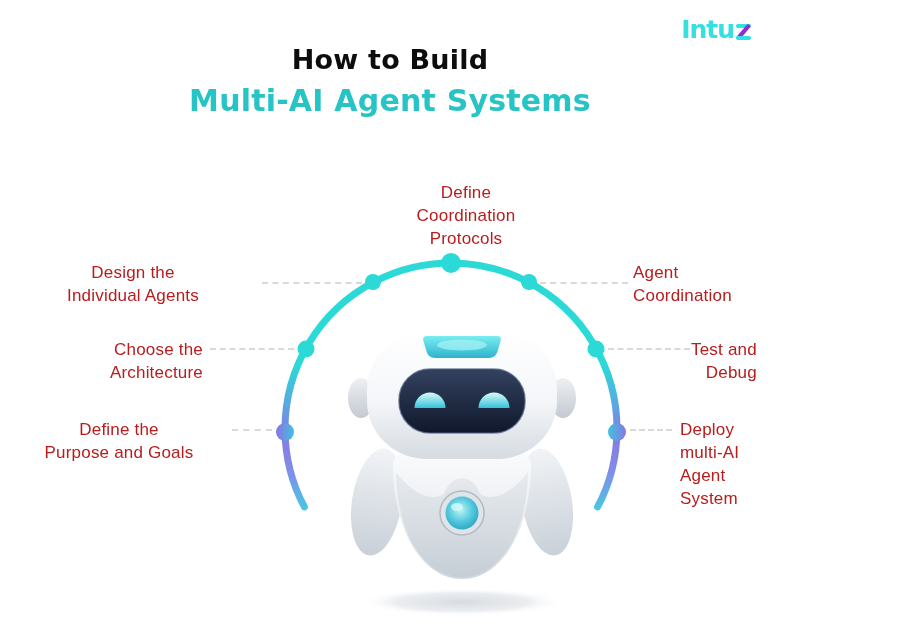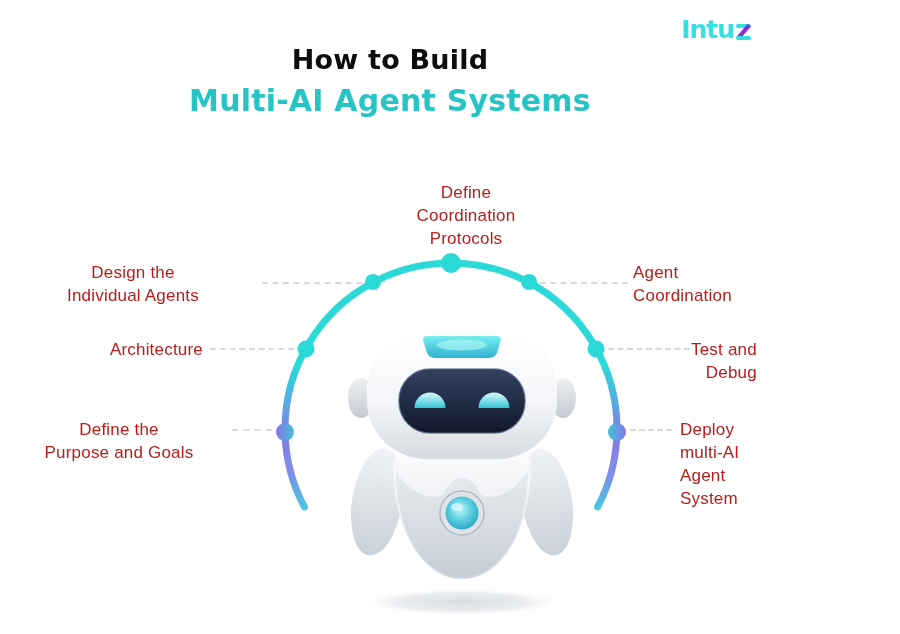--- a/index.html
+++ b/index.html
@@ -179,20 +179,21 @@
   <div class="lbl lbl-design">
     <span>Design the</span>
     <span>Individual Agents</span>
   </div>
 
   <div class="lbl lbl-implement">
     <span>Agent Coordination</span>
   </div>
 
   <div class="lbl lbl-choose">
+    <span>Choose the</span>
     <span>Architecture</span>
   </div>
 
   <div class="lbl lbl-test">
     <span>Test and</span>
     <span>Debug</span>
   </div>
 
   <div class="lbl lbl-purpose">
     <span>Define the</span>

